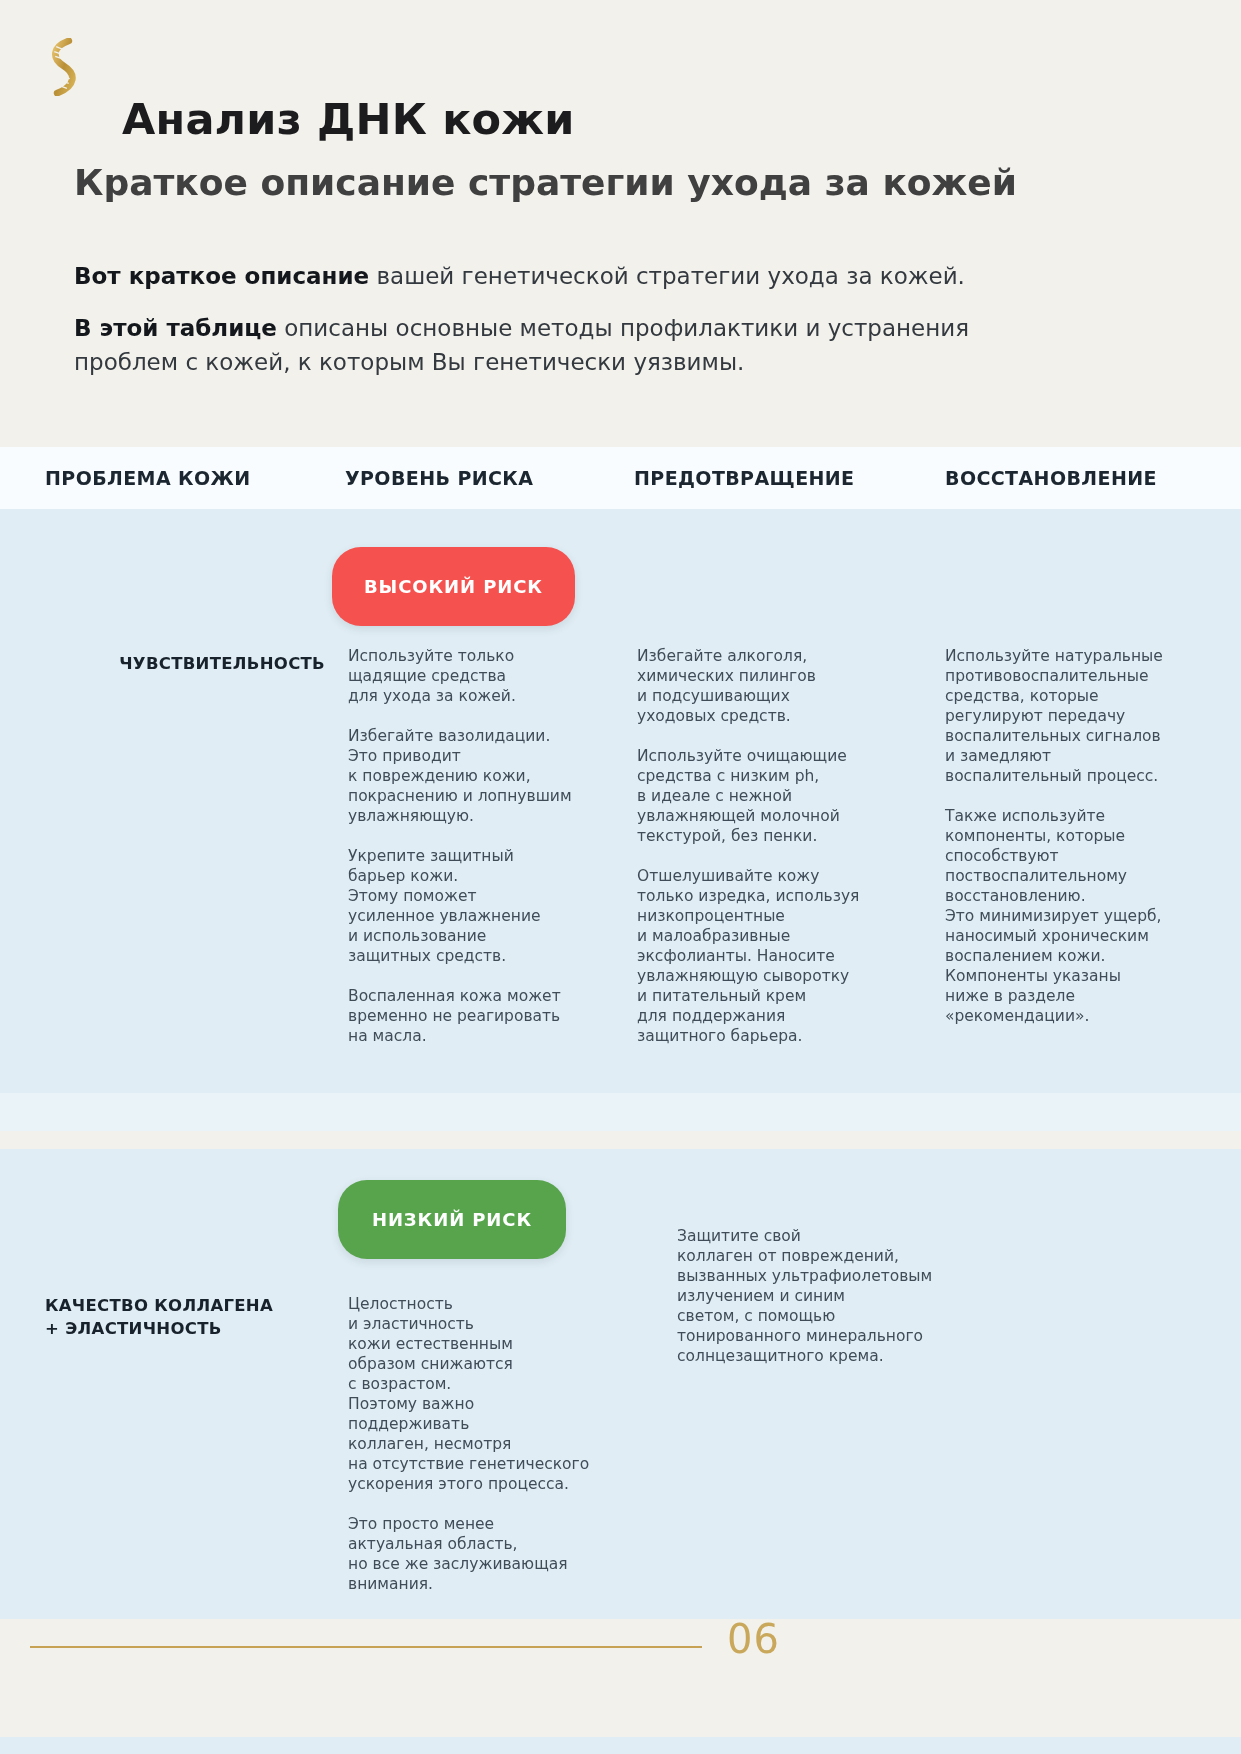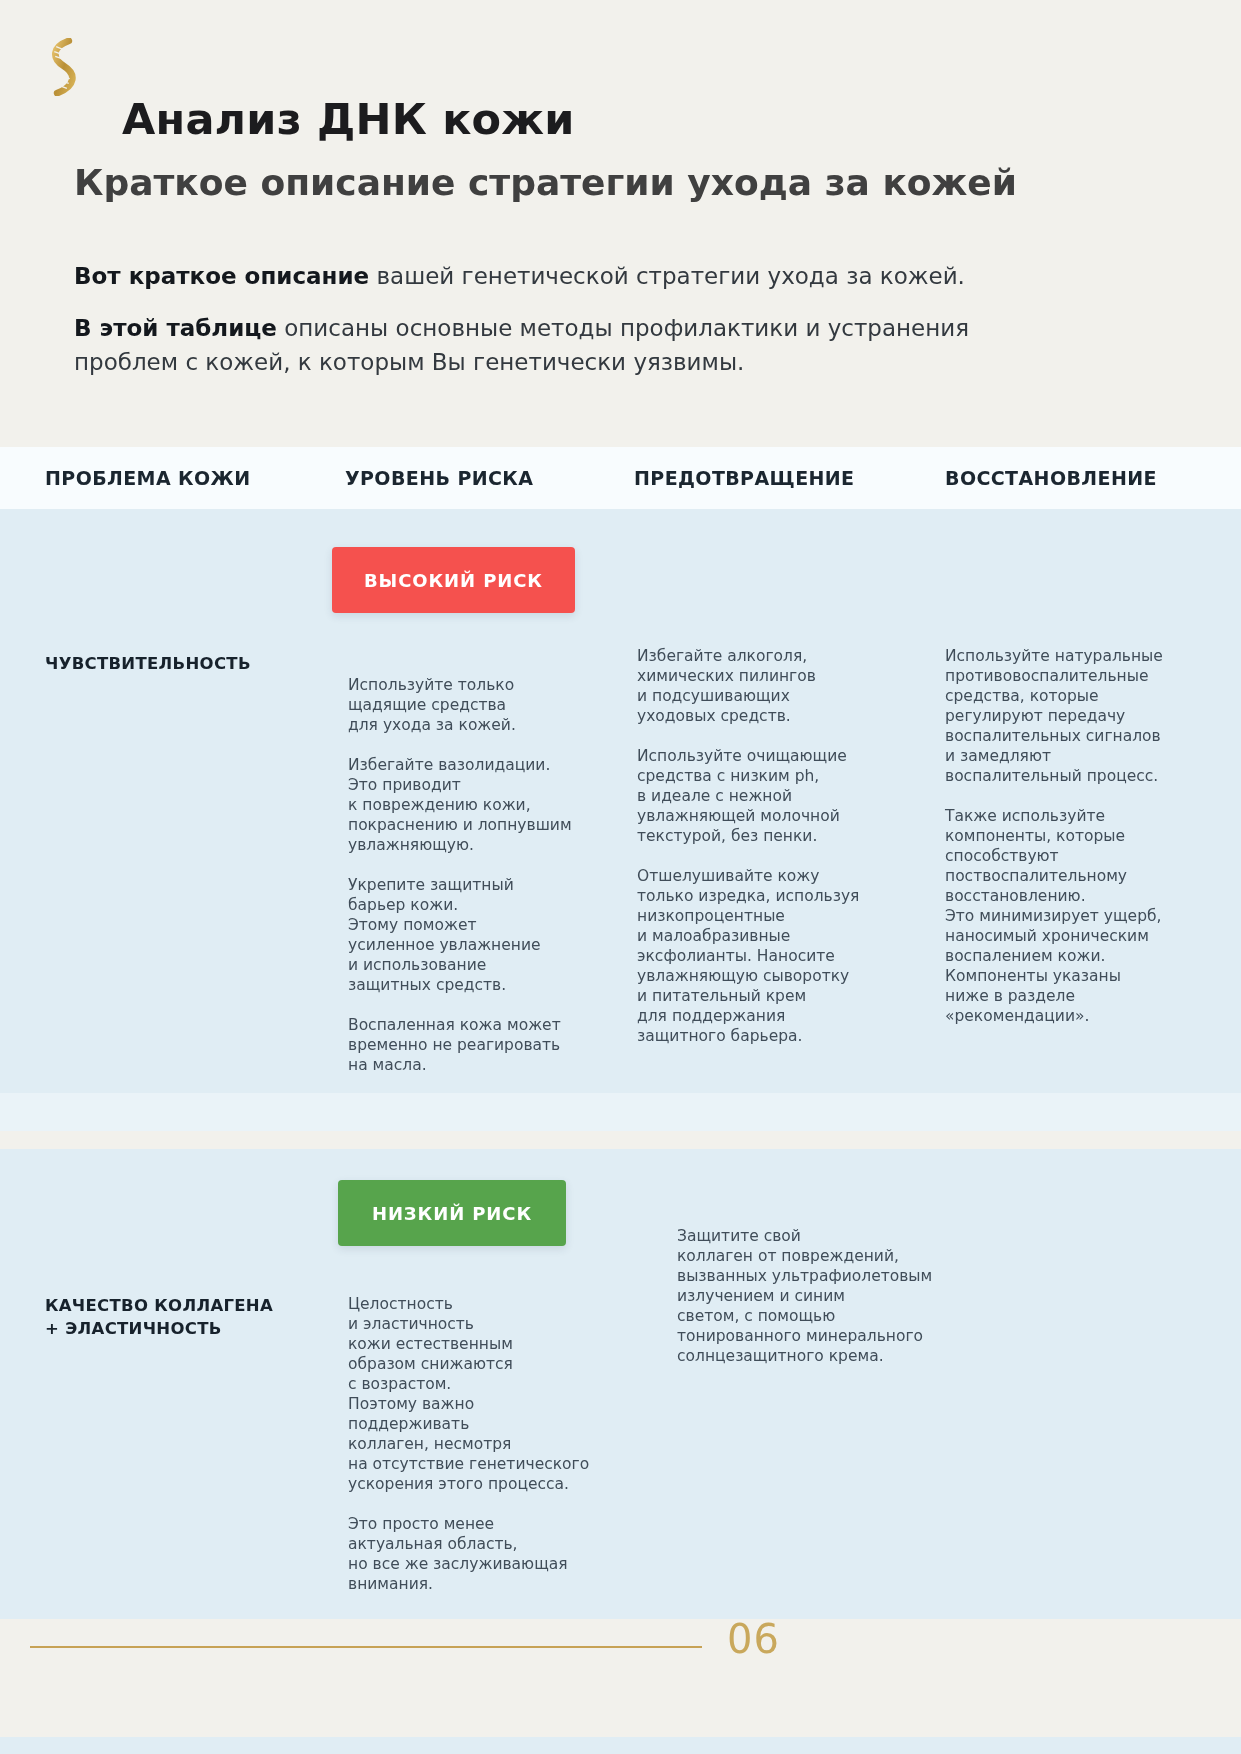--- a/index.html
+++ b/index.html
@@ -31,40 +31,40 @@
   .th4 { left:945px; }
 
   
   .sec1 { left:0; top:509px; width:1241px; height:584px; background:#e0edf4; }
   .strip-light { left:0; top:1093px; width:1241px; height:38px; background:#eaf3f8; }
   .sec2 { left:0; top:1149px; width:1241px; height:470px; background:#e0edf4; }
   .bottom-strip { left:0; top:1737px; width:1241px; height:17px; background:#e0edf4; }
 
   
   .badge {
-    height:66px; border-radius:4px;
+    height:79px; border-radius:29px;
     display:flex; align-items:center; justify-content:center;
     color:#ffffff; font-size:18px; font-weight:700; letter-spacing:0.9px;
     box-shadow:0 3px 8px rgba(40,60,80,0.12);
   }
   .badge-high { left:332px; top:547px; width:243px; background:#f5514e; }
   .badge-low  { left:338px; top:1180px; width:228px; background:#57a44c; }
 
   
   .row-label {
     font-size:16.5px; font-weight:700; color:#17222c;
     letter-spacing:0.3px; line-height:23px; white-space:pre-line;
   }
-  .label1 { left:45px; top:652px; width:280px; }
+  .label1 { left:45px; top:652px; width:280px;text-align:right; }
   .label2 { left:45px; top:1294px; width:290px; }
 
   .cell { font-size:15.5px; color:#404d59; line-height:20px; }
   .cell p { margin:0; white-space:pre-line; }
   .cell p + p { margin-top:20px; }
-  .r1c2 { left:348px; top:646px; width:255px;margin-top:29px; }
+  .r1c2 { left:348px; top:646px; width:255px; }
   .r1c3 { left:637px; top:646px; width:265px; }
   .r1c4 { left:945px; top:646px; width:270px; }
   .r2c2 { left:348px; top:1294px; width:265px; }
   .r2c3 { left:637px; top:1226px; width:290px;margin-left:40px; }
 
   
   .footer-line { left:30px; top:1646px; width:672px; height:2px; background:#c7a255; }
   .page-number { left:727px; top:1616px; font-size:40px; color:#c9a85c; font-weight:400; letter-spacing:1px; }
 </style>
 </head>

